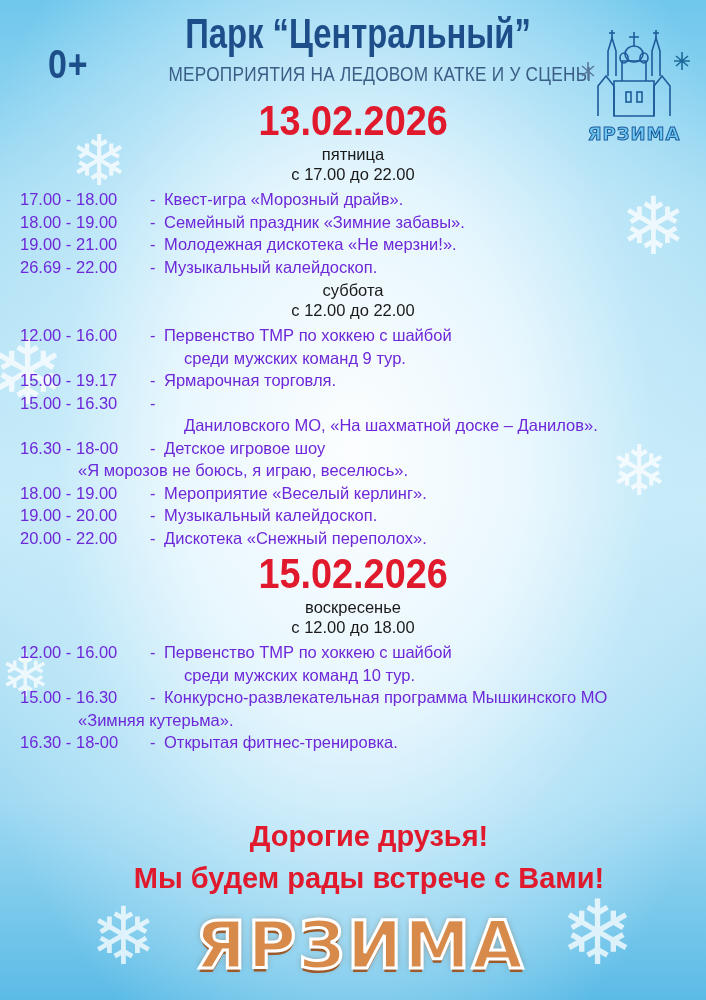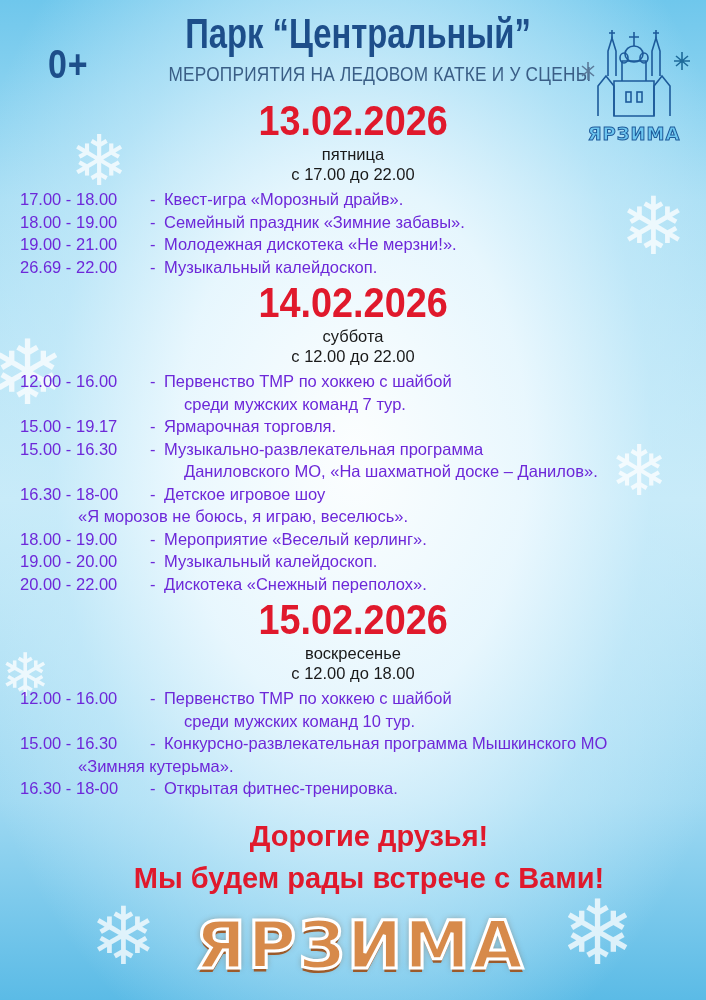--- a/index.html
+++ b/index.html
@@ -133,41 +133,39 @@
         </div>
       <div class="ev">
           <span class="t">26.69 - 22.00</span>
           <span class="d">-</span>
           <span class="x">Музыкальный калейдоскоп.</span>
         </div>
     </div>
   </div>
 
   <div class="day" style="margin-top:2px;">
-    <div><span class="date">14.02.2026</span></div>
     <div class="weekday">суббота</div>
     <div class="hours">с 12.00 до 22.00</div>
     <div class="events">
       <div class="ev">
           <span class="t">12.00 - 16.00</span>
           <span class="d">-</span>
           <span class="x">Первенство ТМР по хоккею с шайбой</span>
         </div>
       <div class="ev">
-          <span class="cont">среди мужских команд 7 тур.</span>
+          <span class="cont">среди мужских команд 9 тур.</span>
         </div>
       <div class="ev">
           <span class="t">15.00 - 19.17</span>
           <span class="d">-</span>
           <span class="x">Ярмарочная торговля.</span>
         </div>
       <div class="ev">
           <span class="t">15.00 - 16.30</span>
           <span class="d">-</span>
-          <span class="x">Музыкально-развлекательная программа</span>
         </div>
       <div class="ev">
           <span class="cont">Даниловского МО, «На шахматной доске – Данилов».</span>
         </div>
       <div class="ev">
           <span class="t">16.30 - 18-00</span>
           <span class="d">-</span>
           <span class="x">Детское игровое шоу</span>
         </div>
       <div class="ev">

